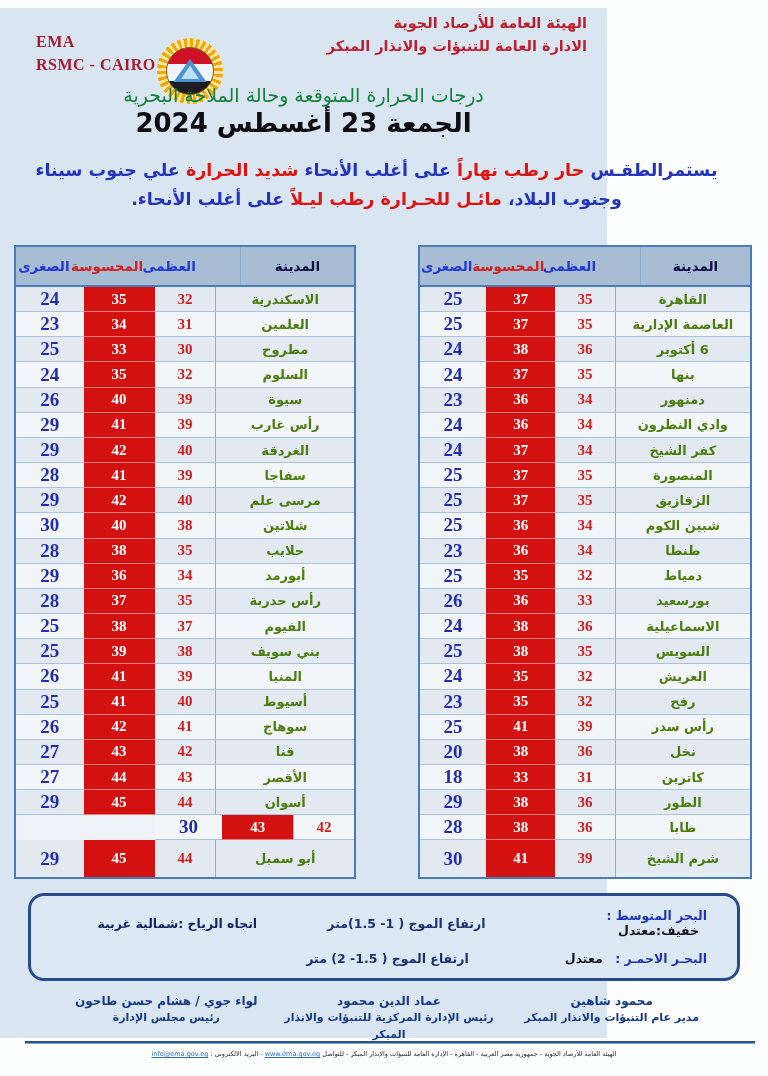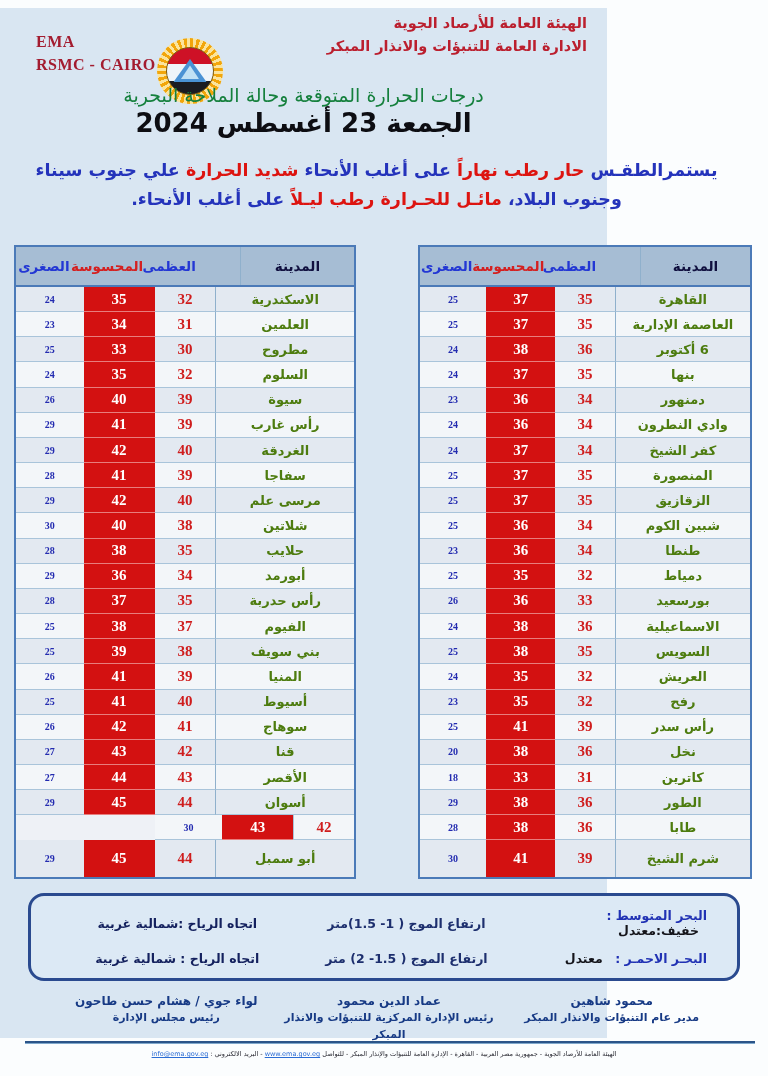--- a/index.html
+++ b/index.html
@@ -54,21 +54,21 @@
   .t-head .cell + .cell, .t-row .cell + .cell{border-left:none;}
   .t-row .cell{border-bottom:1px solid #a9c4da;}
   .t-row:last-child .cell{border-bottom:none;}
   .t-head .t-city, .t-row .t-city{border-left:1px solid #8fb0cc;}
   .t-head .t-max, .t-row .t-max{border-left:1px solid #a9c4da;}
   .t-head .t-feels, .t-row .t-feels{border-left:1px solid #a9c4da;}
   .t-row:nth-child(odd) .cell{background:#e3e9f1;}
   .t-row:nth-child(even) .cell{background:#f3f6f9;}
   .t-row .t-city{font-weight:bold;font-size:13px;color:#4d7c0f;}
   .t-row .t-max{font-family:"Liberation Serif",serif;font-weight:bold;font-size:15px;color:#cf1d1d;}
-  .t-row .t-min{font-family:"Liberation Serif",serif;font-weight:bold;font-size:10px;color:#232bb0;}
+  .t-row .t-min{font-family:"Liberation Serif",serif;font-weight:bold;font-size:19px;color:#232bb0;}
   .t-row .t-feels{background:#d31111 !important;color:#ffffff;
                   font-family:"Liberation Serif",serif;font-weight:bold;font-size:15px;
                   border-bottom:1px solid #e87d7d;}
   .t-row:last-child .t-feels{border-bottom:none;}
 
   
   .marine-box{position:absolute;left:28px;top:885px;width:712px;height:88px;box-sizing:border-box;
               border:3px solid #2a4a8f;border-radius:16px;background:#dce9f5;
               display:flex;flex-direction:column;justify-content:space-evenly;}
   .marine-row{display:flex;align-items:center;font-weight:bold;font-size:12.5px;}
@@ -378,21 +378,20 @@
         </div>
         <div class="m-wave">ارتفاع الموج ( 1- 1.5)متر</div>
         <div class="m-wind">اتجاه الرياح :شمالية غربية</div>
       </div>
       <div class="marine-row">
         <div class="m-sea">
           <span class="lbl">البحـر الاحمـر :</span>
           <span class="val">معتدل</span>
         </div>
         <div class="m-wave">ارتفاع الموج ( 1.5- 2) متر</div>
-        <div class="m-wind">اتجاه الرياح : شمالية غربية</div>
       </div>
     </div>
 
     <div class="signatures">
       <div class="sig">
         <div class="sig-name">محمود شاهين</div>
         <div class="sig-title">مدير عام التنبؤات والانذار المبكر</div>
       </div>
       <div class="sig">
         <div class="sig-name">عماد الدين محمود</div>

